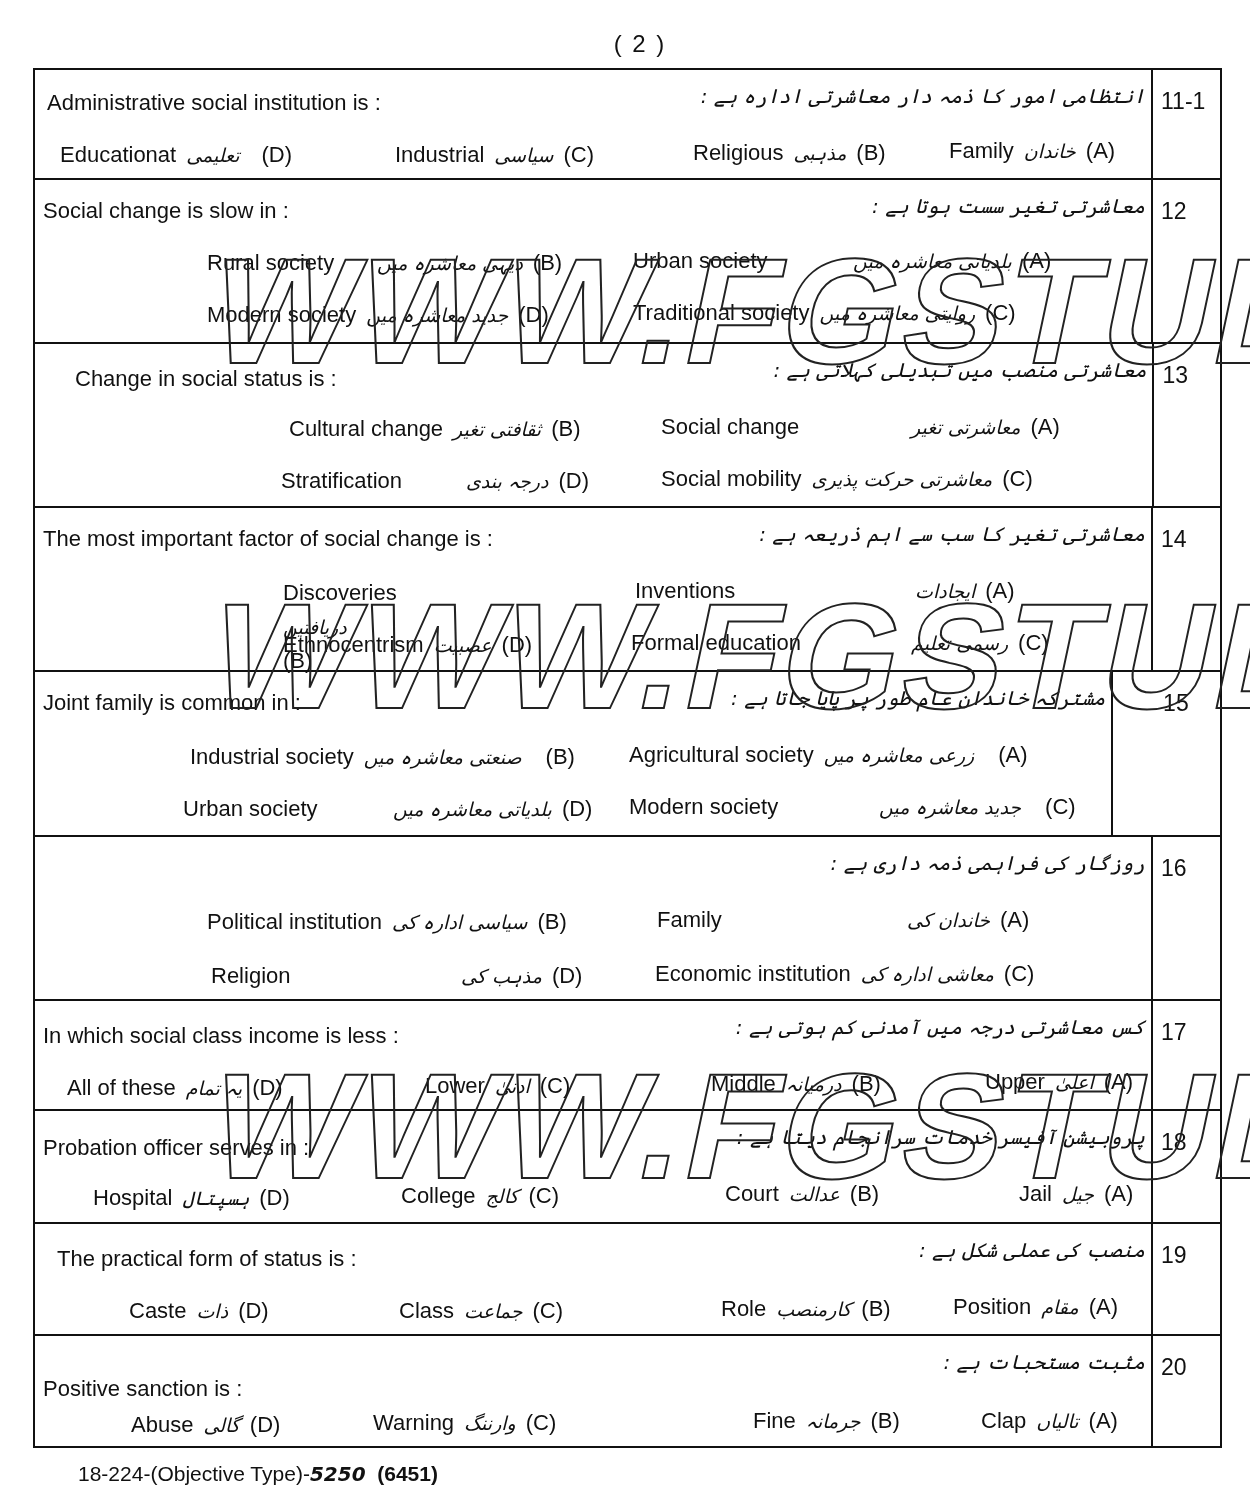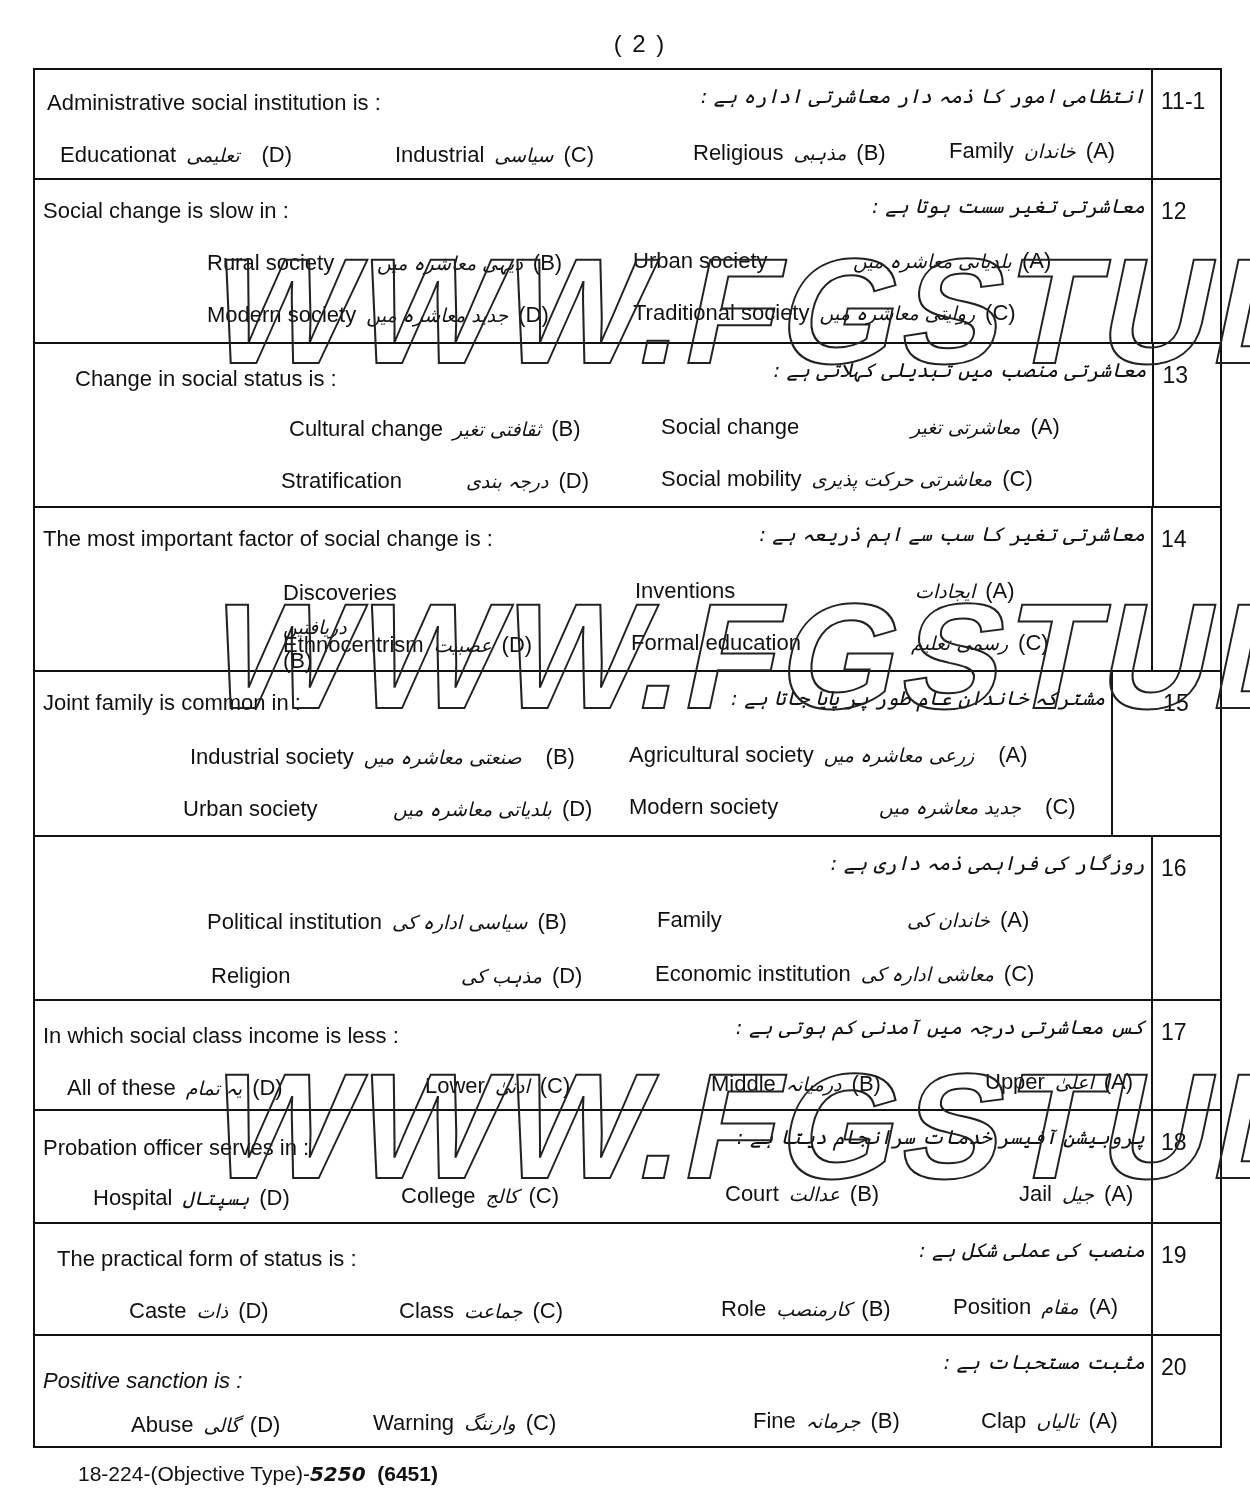--- a/index.html
+++ b/index.html
@@ -297,21 +297,21 @@
         <span>Position</span>
         <span class="ur">مقام</span>
         <span class="letter">(A)</span>
       </div>
     </div>
     <div class="q-num">19</div>
   </div>
 
   <div class="row" style="height:110px;">
     <div class="q-body">
-      <div class="stem-en" style="top:32px;font-style:italic;">Positive sanction is :</div>
+      <div class="stem-en" style="top:40px;">Positive sanction is :</div>
       <div class="stem-ur">مثبت مستحبات ہے :</div>
       <div class="opt" style="left:96px;top:76px;">
         <span>Abuse</span>
         <span class="ur">گالی</span>
         <span class="letter">(D)</span>
       </div>
       <div class="opt" style="left:338px;top:74px;">
         <span>Warning</span>
         <span class="ur">وارننگ</span>
         <span class="letter">(C)</span>

